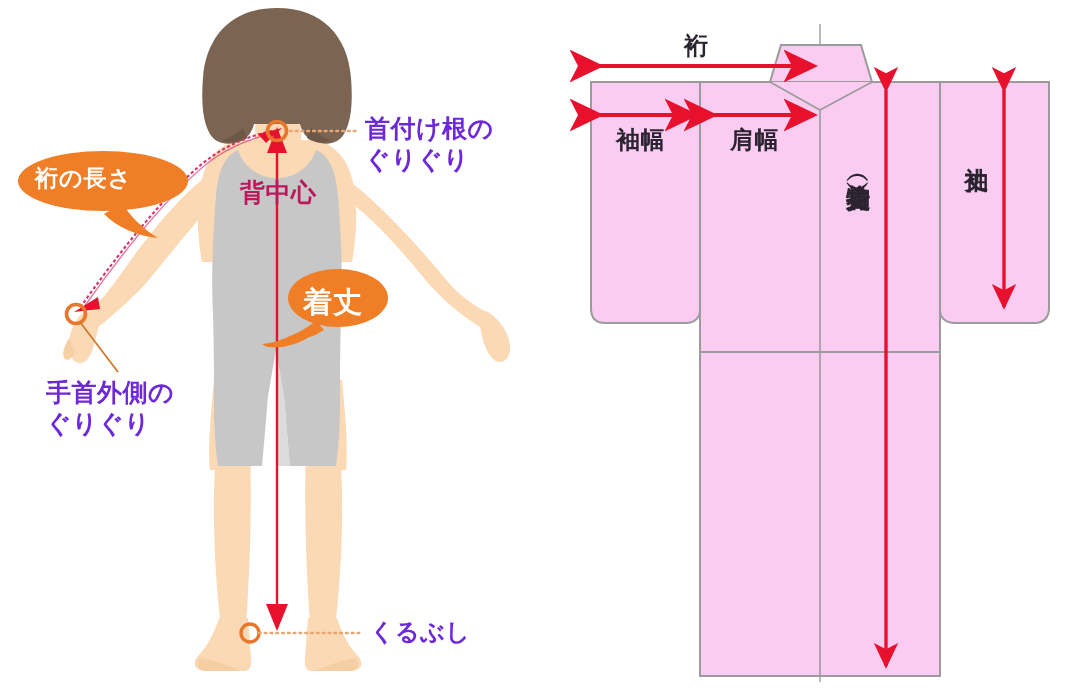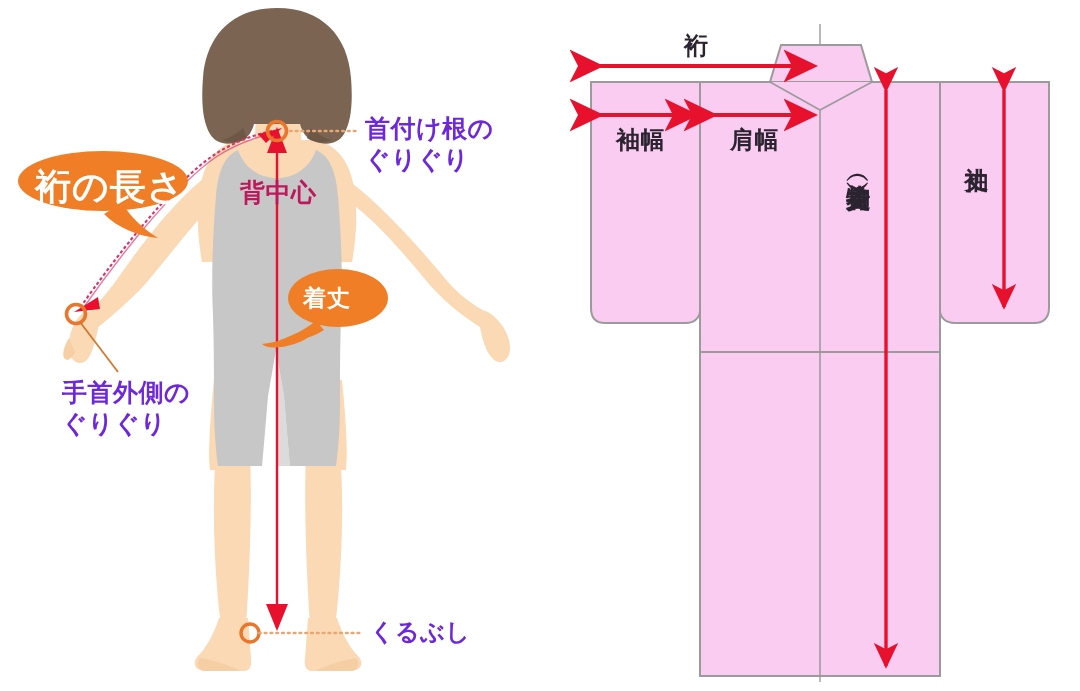--- a/index.html
+++ b/index.html
@@ -13,30 +13,30 @@
   .lbl{
     position:absolute;
     color:#6d28d9;
     font-family:"DejaVu Sans","Liberation Sans",sans-serif;
     font-weight:700;
     white-space:pre;
     line-height:1.22;
     letter-spacing:0.5px;
   }
   .lbl-neck{left:365px;top:114px;font-size:25px;}
-  .lbl-wrist{left:62px;top:378px;font-size:25px;font-family:Liberation Serif, serif;}
+  .lbl-wrist{left:46px;top:378px;font-size:25px;font-family:Liberation Serif, serif;}
   .lbl-ankle{left:370px;top:618px;font-size:24px;}
   .lbl-senaka{left:240px;top:178px;font-size:25px;color:#be185d;}
   .bubble-txt{
     position:absolute;color:#ffffff;font-weight:700;
     font-family:"DejaVu Sans","Liberation Sans",sans-serif;
     letter-spacing:1px;white-space:pre;
   }
-  .bt-yuki{left:35px;top:163px;font-size:36px;}
-  .bt-kitake{left:303px;top:283px;font-size:23px;}
+  .bt-yuki{left:35px;top:163px;font-size:23px;}
+  .bt-kitake{left:303px;top:283px;font-size:29px;}
   .kl{
     position:absolute;color:#2b2430;font-weight:700;
     font-family:"DejaVu Sans","Liberation Sans",sans-serif;
     white-space:pre;letter-spacing:0.5px;
   }
   .kl-yuki{left:684px;top:30px;font-size:24px;}
   .kl-sodehaba{left:616px;top:124px;font-size:24px;font-family:Liberation Serif, serif;}
   .kl-katahaba{left:730px;top:124px;font-size:24px;}
   .kl-vert{
     writing-mode:vertical-rl;text-orientation:upright;

